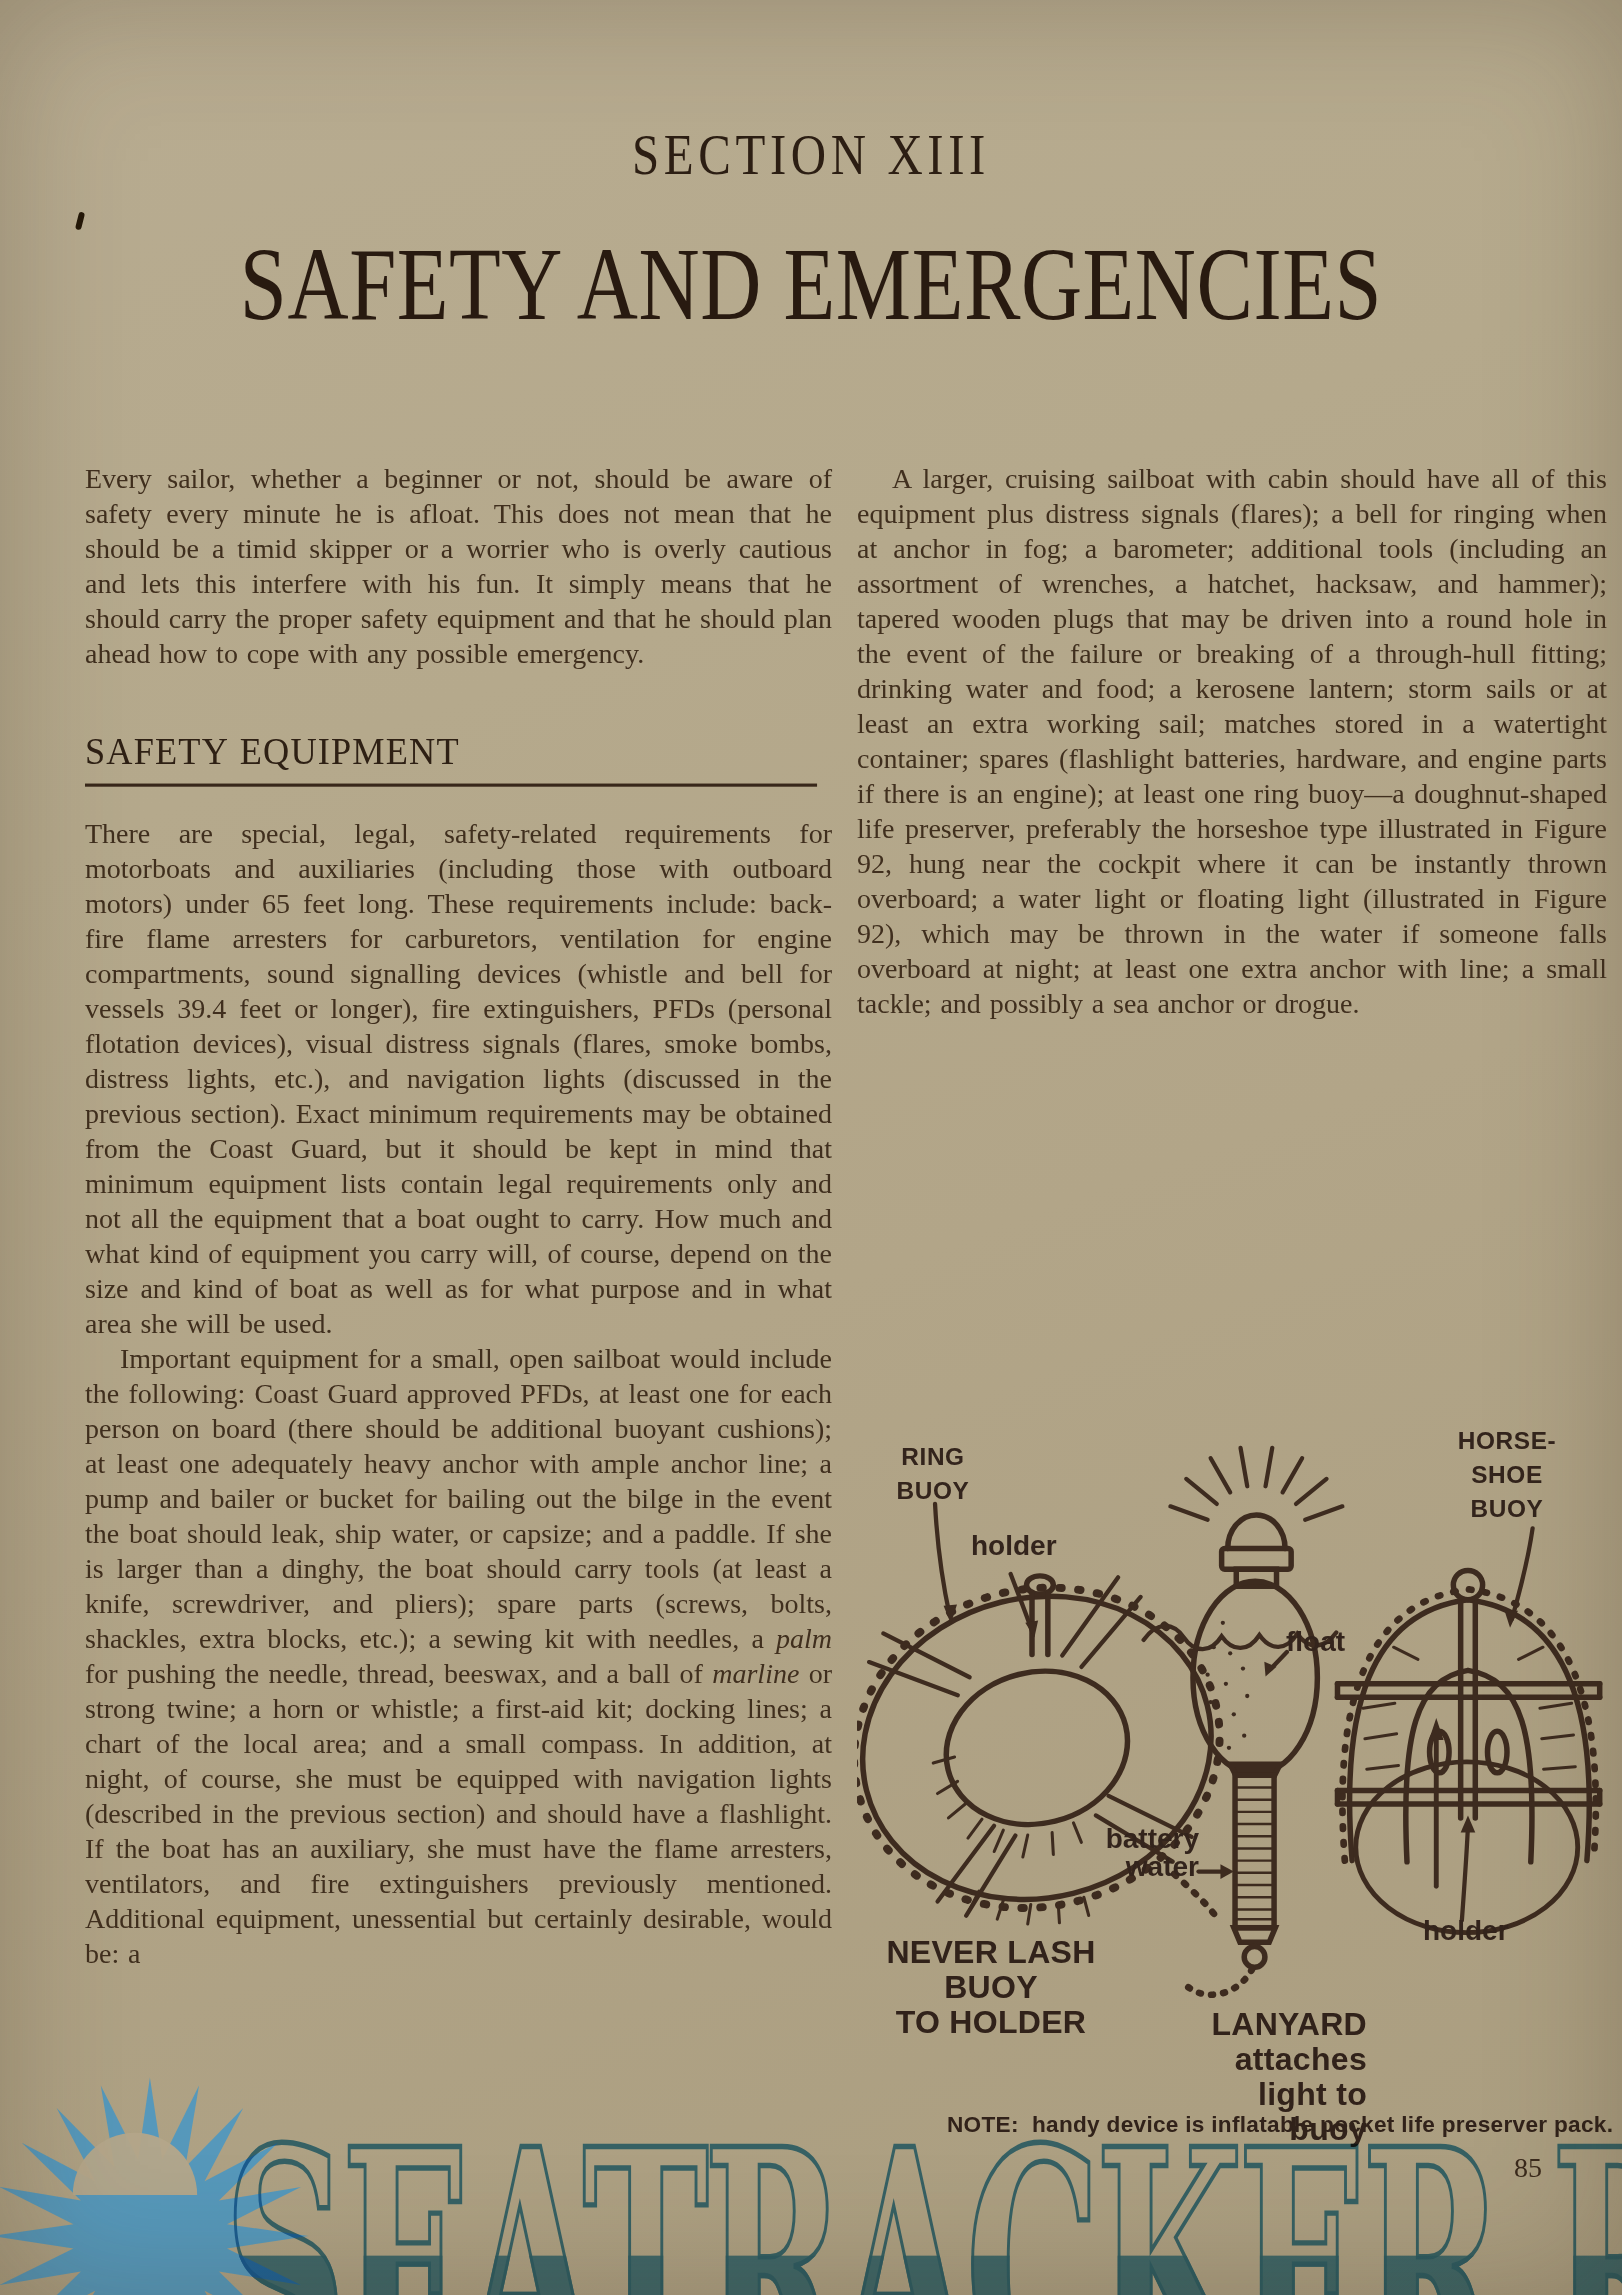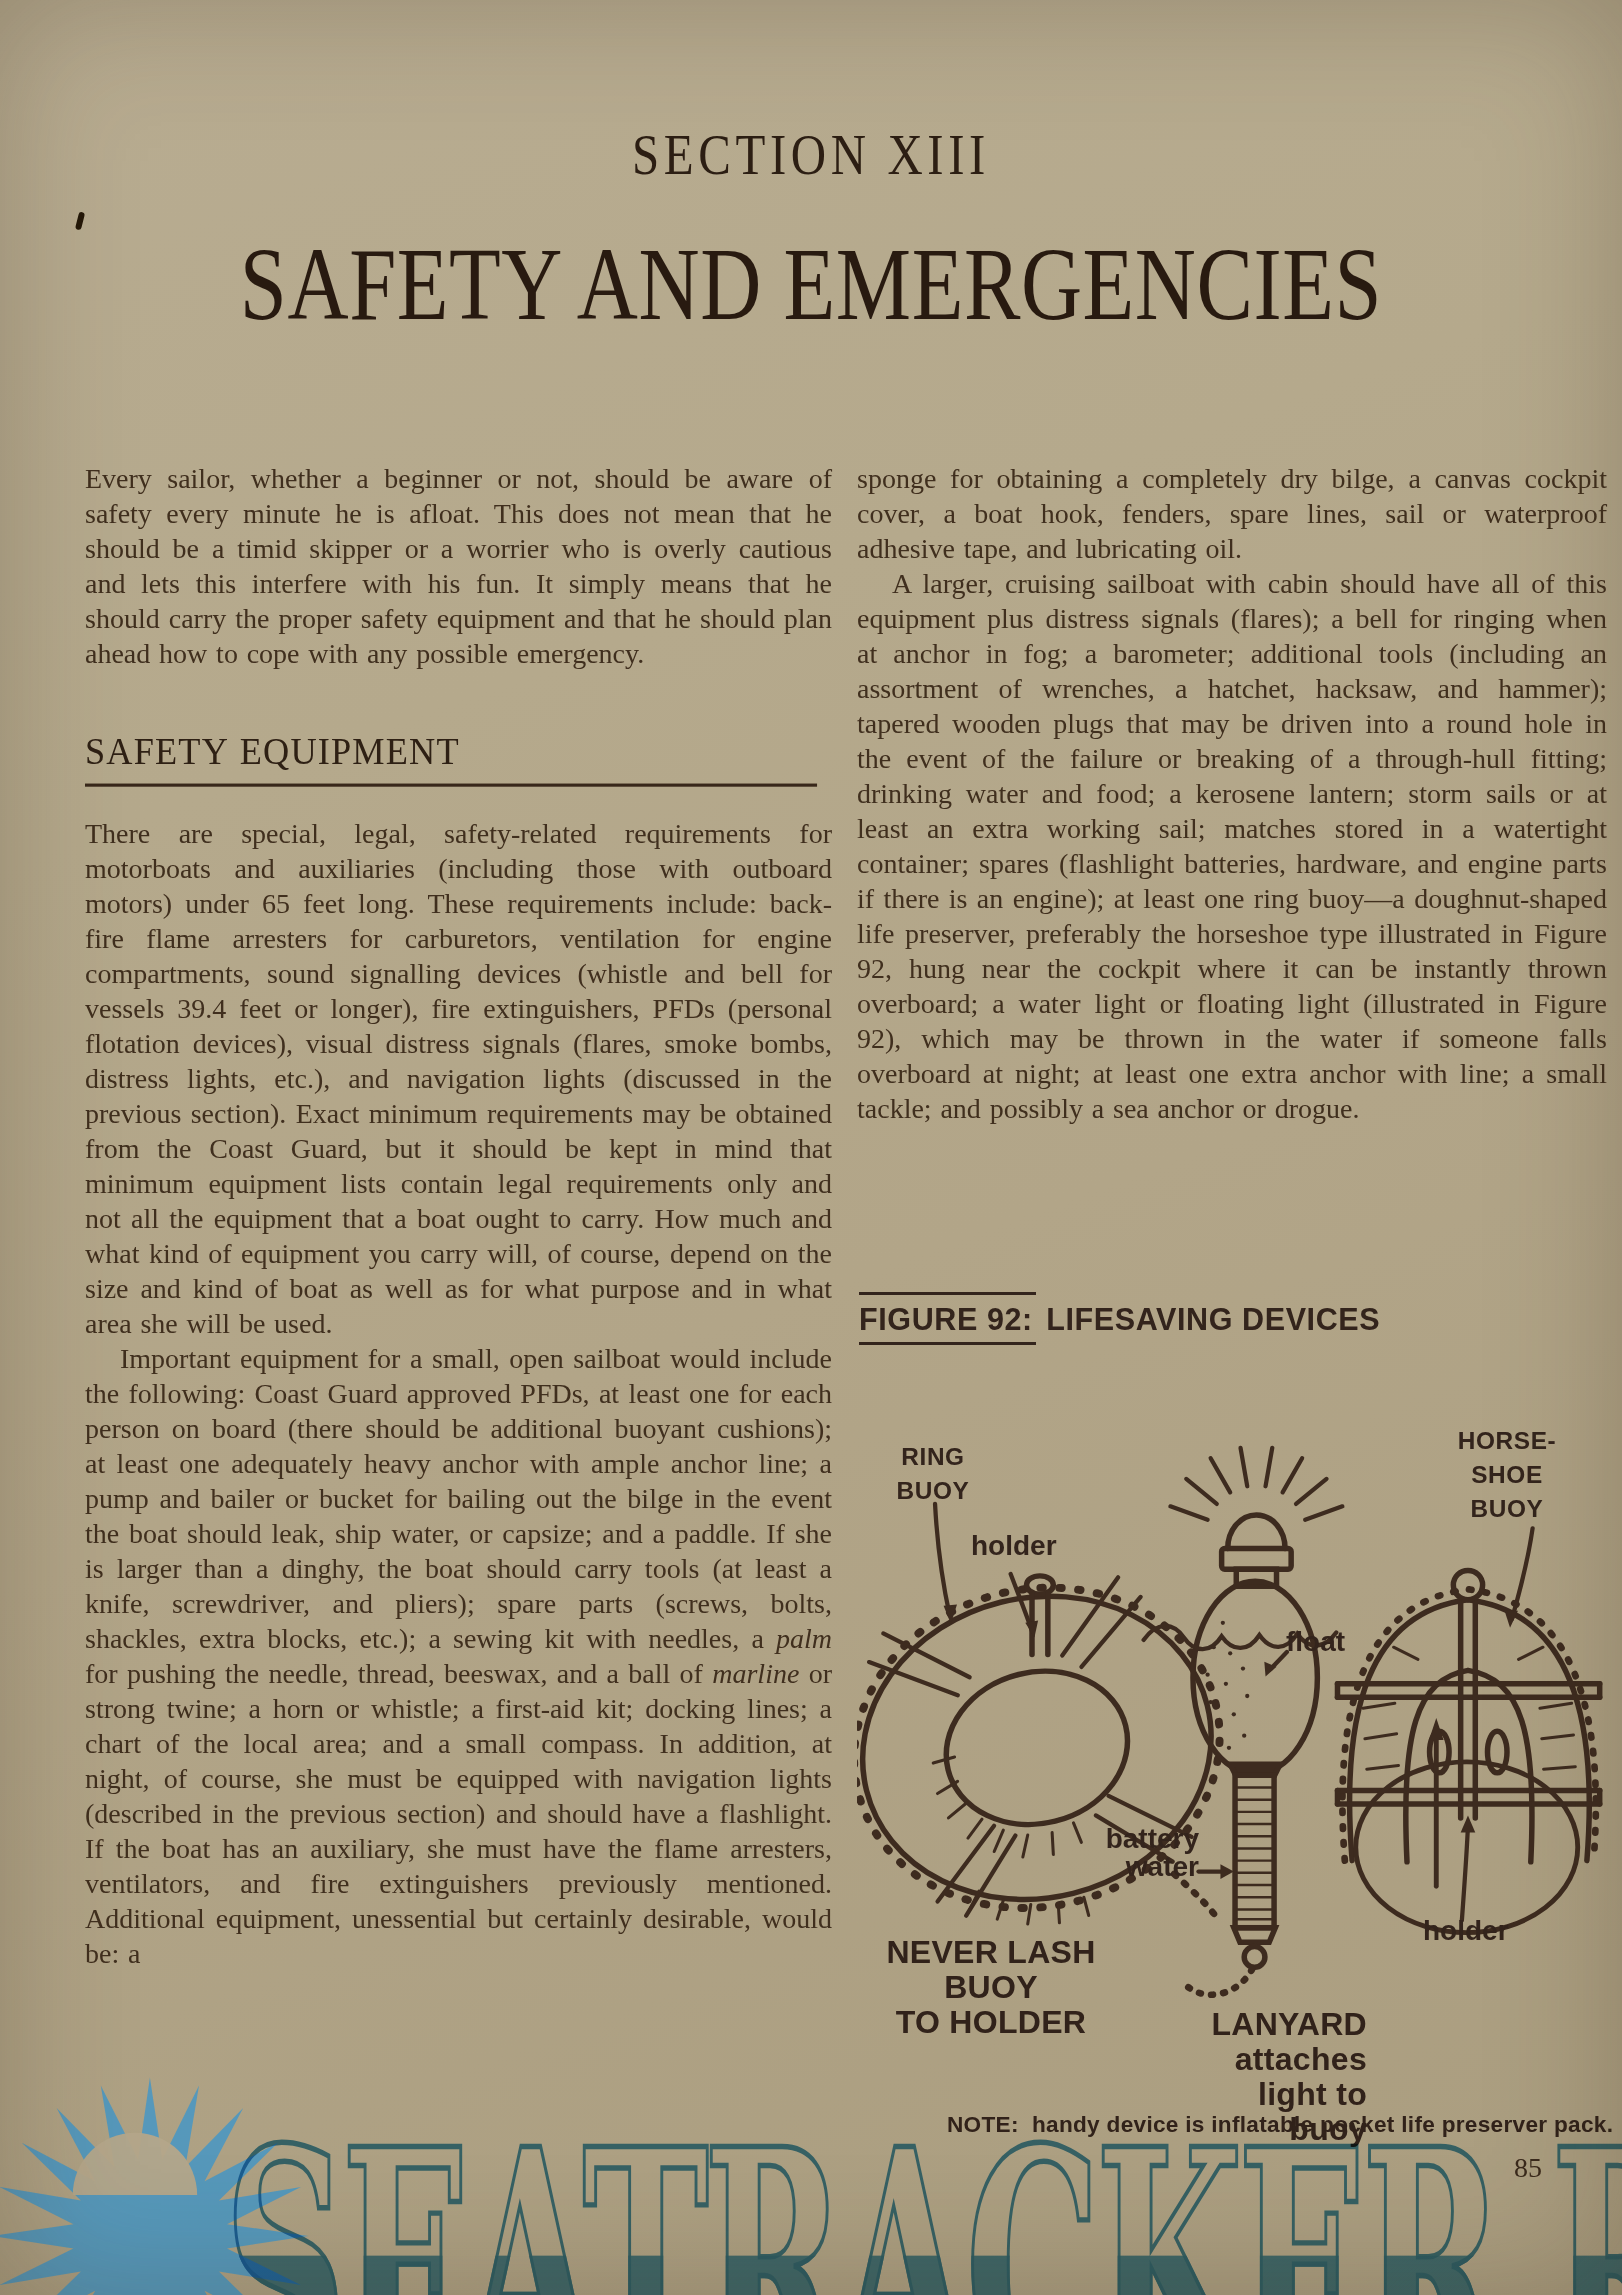--- a/index.html
+++ b/index.html
@@ -97,27 +97,23 @@
   <div class="main-title">SAFETY AND EMERGENCIES</div>
 
   <div class="col col-left">
     <p>Every sailor, whether a beginner or not, should be aware of safety every minute he is afloat. This does not mean that he should be a timid skipper or a worrier who is overly cautious and lets this interfere with his fun. It simply means that he should carry the proper safety equipment and that he should plan ahead how to cope with any possible emergency.</p>
     <h2 class="sec-heading">SAFETY EQUIPMENT</h2>
     <p>There are special, legal, safety-related requirements for motorboats and auxiliaries (including those with outboard motors) under 65 feet long. These requirements include: back-fire flame arresters for carburetors, ventilation for engine compartments, sound signalling devices (whistle and bell for vessels 39.4 feet or longer), fire extinguishers, PFDs (personal flotation devices), visual distress signals (flares, smoke bombs, distress lights, etc.), and navigation lights (discussed in the previous section). Exact minimum requirements may be obtained from the Coast Guard, but it should be kept in mind that minimum equipment lists contain legal requirements only and not all the equipment that a boat ought to carry. How much and what kind of equipment you carry will, of course, depend on the size and kind of boat as well as for what purpose and in what area she will be used.</p>
     <p class="indent"><span>Important equipment for a small, open sailboat would include the following: Coast Guard approved PFDs, at least one for each person on board (there should be additional buoyant cushions); at least one adequately heavy anchor with ample anchor line; a pump and bailer or bucket for bailing out the bilge in the event the boat should leak, ship water, or capsize; and a paddle. If she is larger than a dinghy, the boat should carry tools (at least a knife, screwdriver, and pliers); spare parts (screws, bolts, shackles, extra blocks, etc.); a sewing kit with needles, a </span><span class="ital">palm</span><span> for pushing the needle, thread, beeswax, and a ball of </span><span class="ital">marline</span><span> or strong twine; a horn or whistle; a first-aid kit; docking lines; a chart of the local area; and a small compass. In addition, at night, of course, she must be equipped with navigation lights (described in the previous section) and should have a flashlight. If the boat has an auxiliary, she must have the flame arresters, ventilators, and fire extinguishers previously mentioned. Additional equipment, unessential but certainly desirable, would be: a</span></p>
   </div>
 
   <div class="col col-right">
-    <p>sponge for obtaining a completely dry bilge, a canvas cockpit cover, a boat hook, fenders, spare lines, sail or waterproof adhesive tape, and lubricating oil.</p>
     <p class="indent">A larger, cruising sailboat with cabin should have all of this equipment plus distress signals (flares); a bell for ringing when at anchor in fog; a barometer; additional tools (including an assortment of wrenches, a hatchet, hacksaw, and hammer); tapered wooden plugs that may be driven into a round hole in the event of the failure or breaking of a through-hull fitting; drinking water and food; a kerosene lantern; storm sails or at least an extra working sail; matches stored in a watertight container; spares (flashlight batteries, hardware, and engine parts if there is an engine); at least one ring buoy—a doughnut-shaped life preserver, preferably the horseshoe type illustrated in Figure 92, hung near the cockpit where it can be instantly thrown overboard; a water light or floating light (illustrated in Figure 92), which may be thrown in the water if someone falls overboard at night; at least one extra anchor with line; a small tackle; and possibly a sea anchor or drogue.</p>
   </div>
 
-  <div class="fig-heading">
-    <span class="fig-num">FIGURE 92:</span><span class="fig-rest">LIFESAVING DEVICES</span>
-  </div>
 
   <div class="fig-label center" style="left:869px;top:1440px;width:128px;">
     <div>RING</div>
     <div>BUOY</div>
   </div>
   <div class="fig-label center" style="left:1437px;top:1424px;width:140px;">
     <div>HORSE-</div>
     <div>SHOE</div>
     <div>BUOY</div>
   </div>

